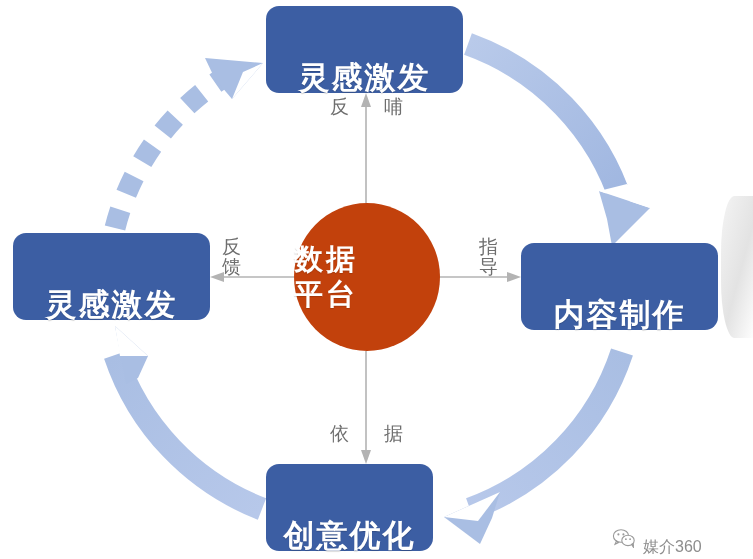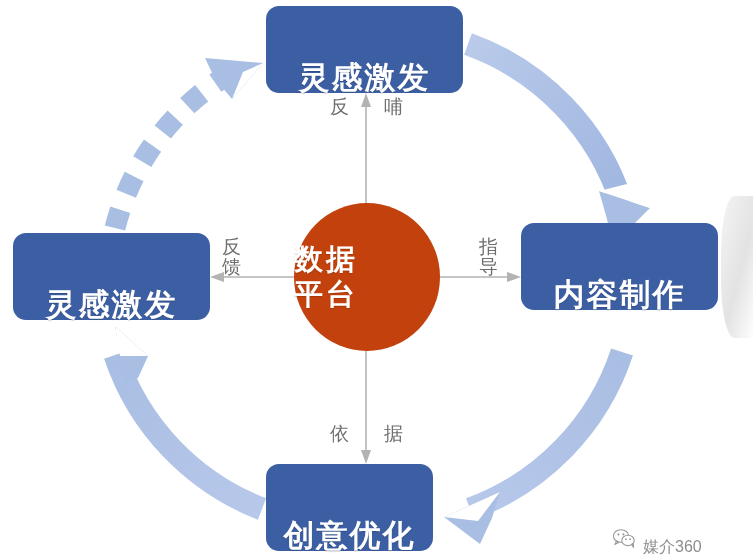--- a/index.html
+++ b/index.html
@@ -36,21 +36,21 @@
   .node-label {
     color: #ffffff;
     font-size: 31px;
     font-weight: bold;
     letter-spacing: 2px;
     line-height: 1;
     white-space: nowrap;
     text-shadow: 0 1px 1px rgba(0,0,0,0.18);
   }
   #node-top    { left: 266px; top: 6px;   width: 197px; height: 87px; }
-  #node-right  { left: 521px; top: 223px; width: 197px; height: 87px; }
+  #node-right  { left: 521px; top: 243px; width: 197px; height: 87px; }
   #node-bottom { left: 266px; top: 464px; width: 167px; height: 87px; }
   #node-left   { left: 13px;  top: 233px; width: 197px; height: 87px; }
 
   #hub {
     position: absolute;
     left: 294px;
     top: 203px;
     width: 146px;
     height: 148px;
     border-radius: 50%;

